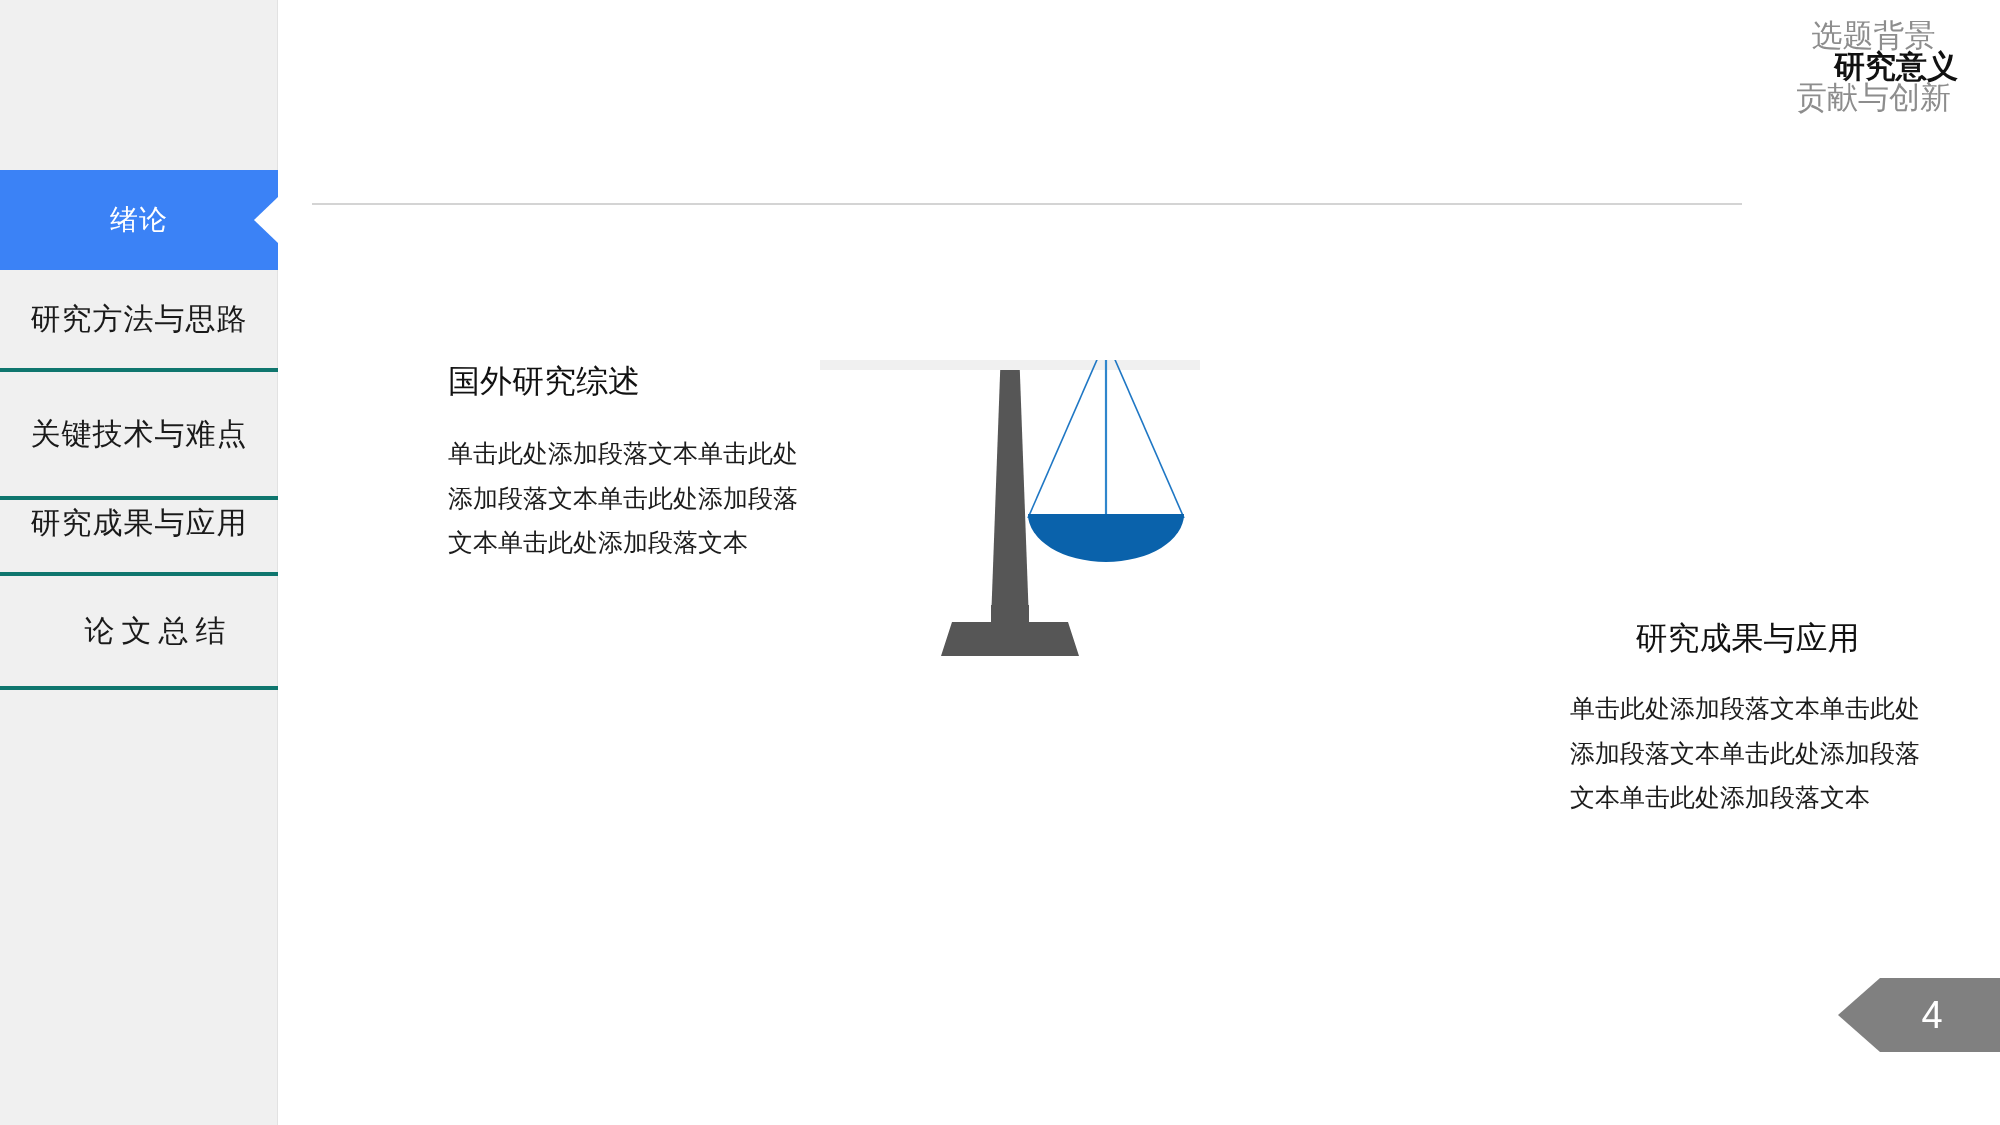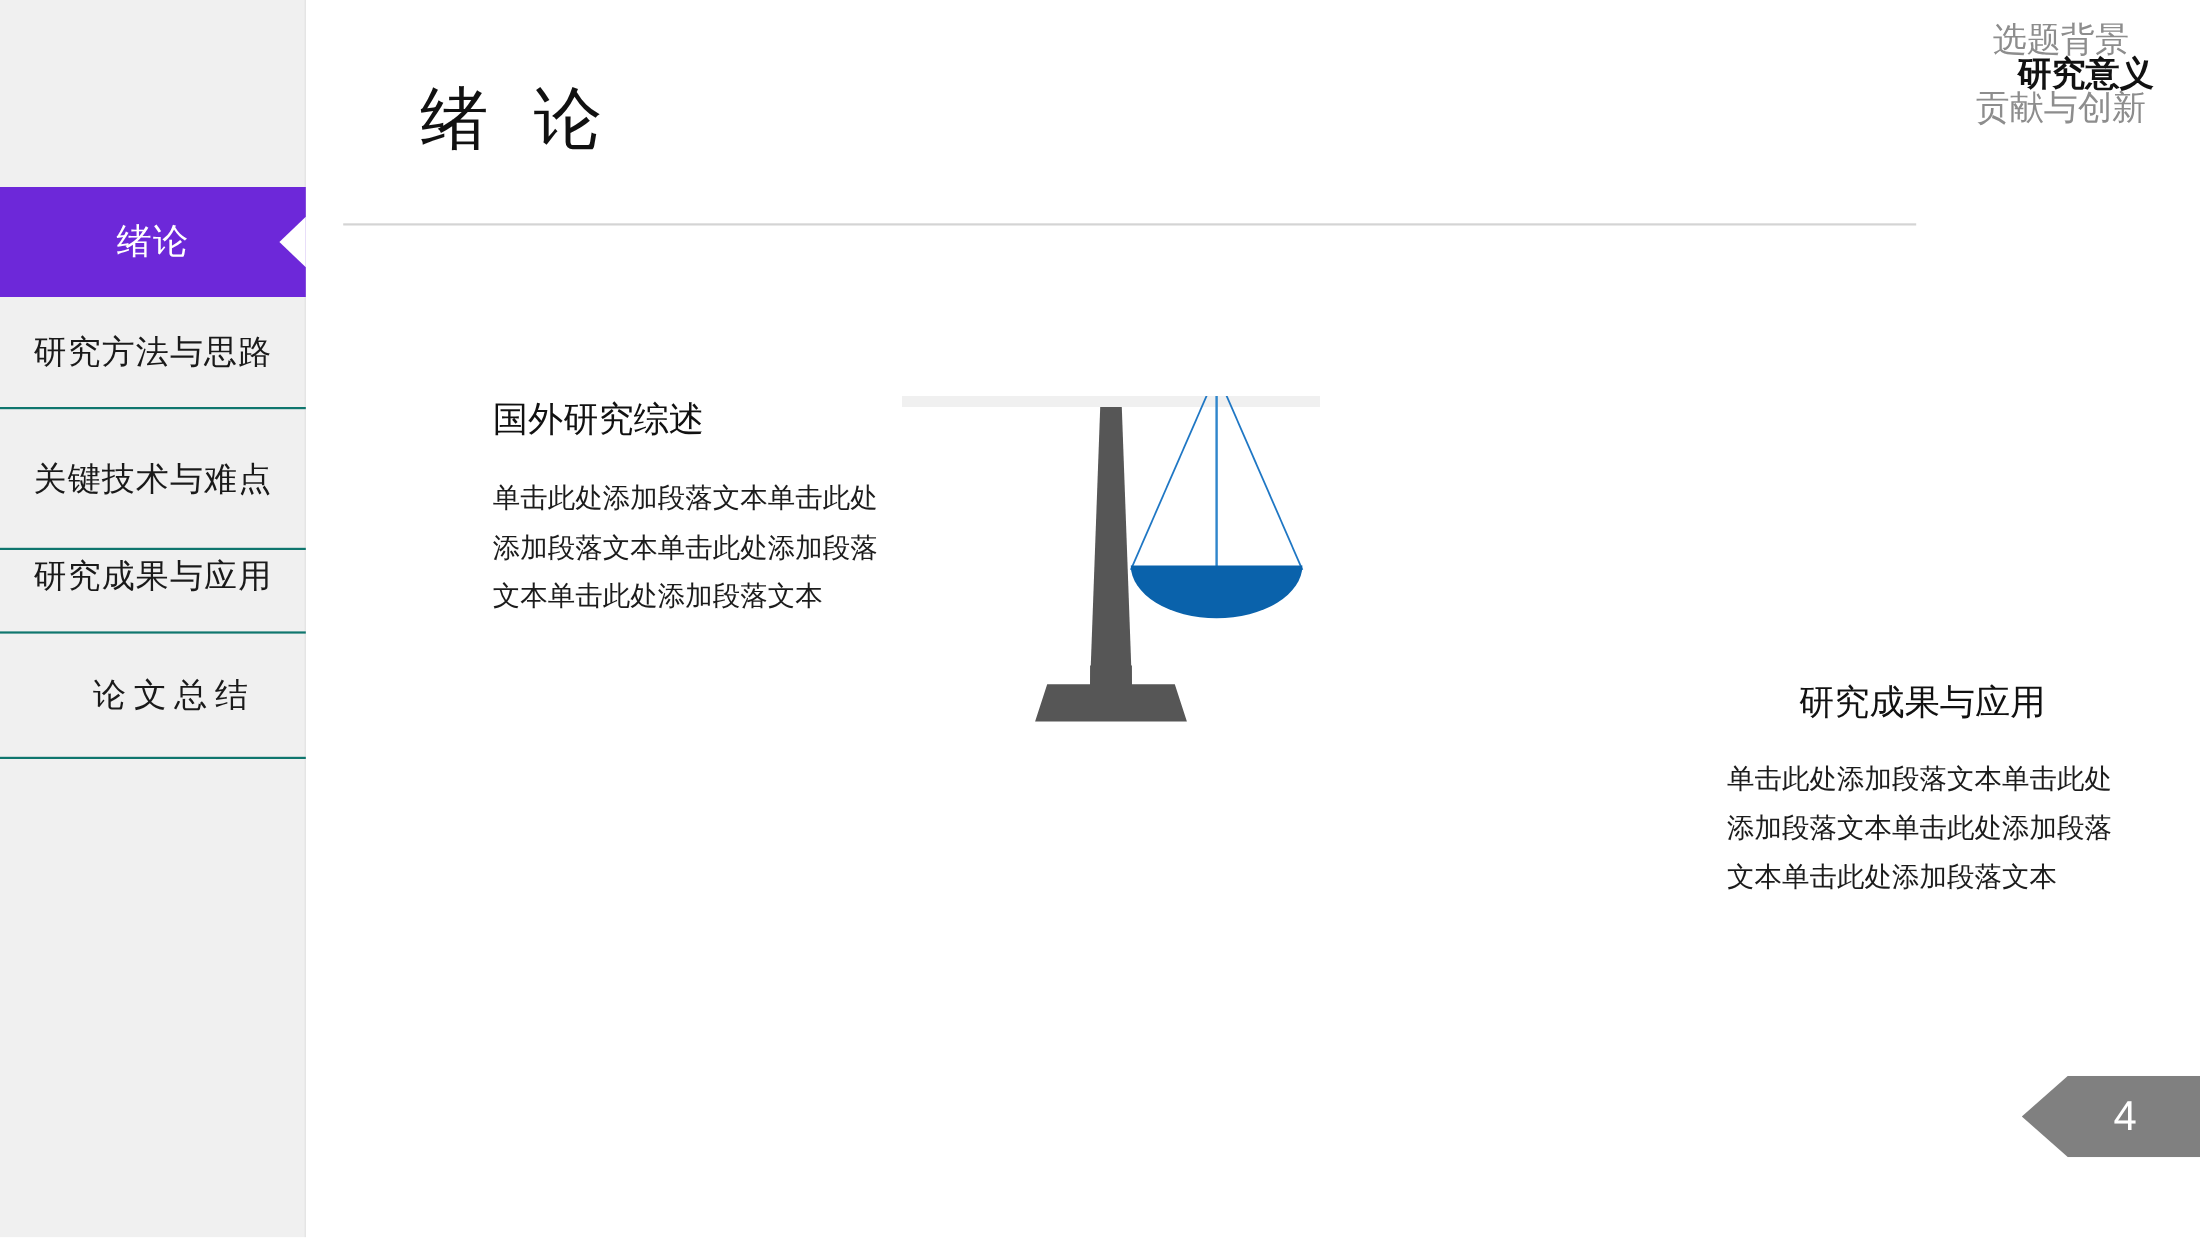--- a/index.html
+++ b/index.html
@@ -33,30 +33,30 @@
     position: absolute;
     left: 0;
     width: 278px;
     box-sizing: border-box;
     display: flex;
     align-items: center;
     justify-content: center;
     color: #1a1a1a;
     font-size: 30px;
     letter-spacing: 1px;
-    border-bottom: 2px solid #0f766e;
+    border-bottom: 4px solid #0f766e;
   }
   .side-item.spacer-top {
     border-bottom: none;
   }
   .side-item.active {
-    background: #6d28d9;
+    background: #3b82f6;
     color: #ffffff;
     border-bottom: none;
-    font-size: 32px;
+    font-size: 28px;
   }
   .side-item.active .notch {
     position: absolute;
     right: 0;
     top: 50%;
     transform: translateY(-50%);
     width: 0;
     height: 0;
     border-top: 23px solid transparent;
     border-bottom: 23px solid transparent;
@@ -222,21 +222,20 @@
   </div>
 
   <div id="topnav">
     <div class="nav-item">选题背景</div>
     <div class="nav-sep"></div>
     <div class="nav-item active">研究意义</div>
     <div class="nav-sep"></div>
     <div class="nav-item">贡献与创新</div>
   </div>
 
-  <div id="page-title">绪 论</div>
   <div id="title-rule"></div>
 
   <div id="left-block">
     <div class="block-heading">国外研究综述</div>
     <div class="block-body">单击此处添加段落文本单击此处添加段落文本单击此处添加段落文本单击此处添加段落文本</div>
   </div>
 
   <div id="right-block">
     <div class="block-heading">研究成果与应用</div>
     <div class="block-body">单击此处添加段落文本单击此处添加段落文本单击此处添加段落文本单击此处添加段落文本</div>

